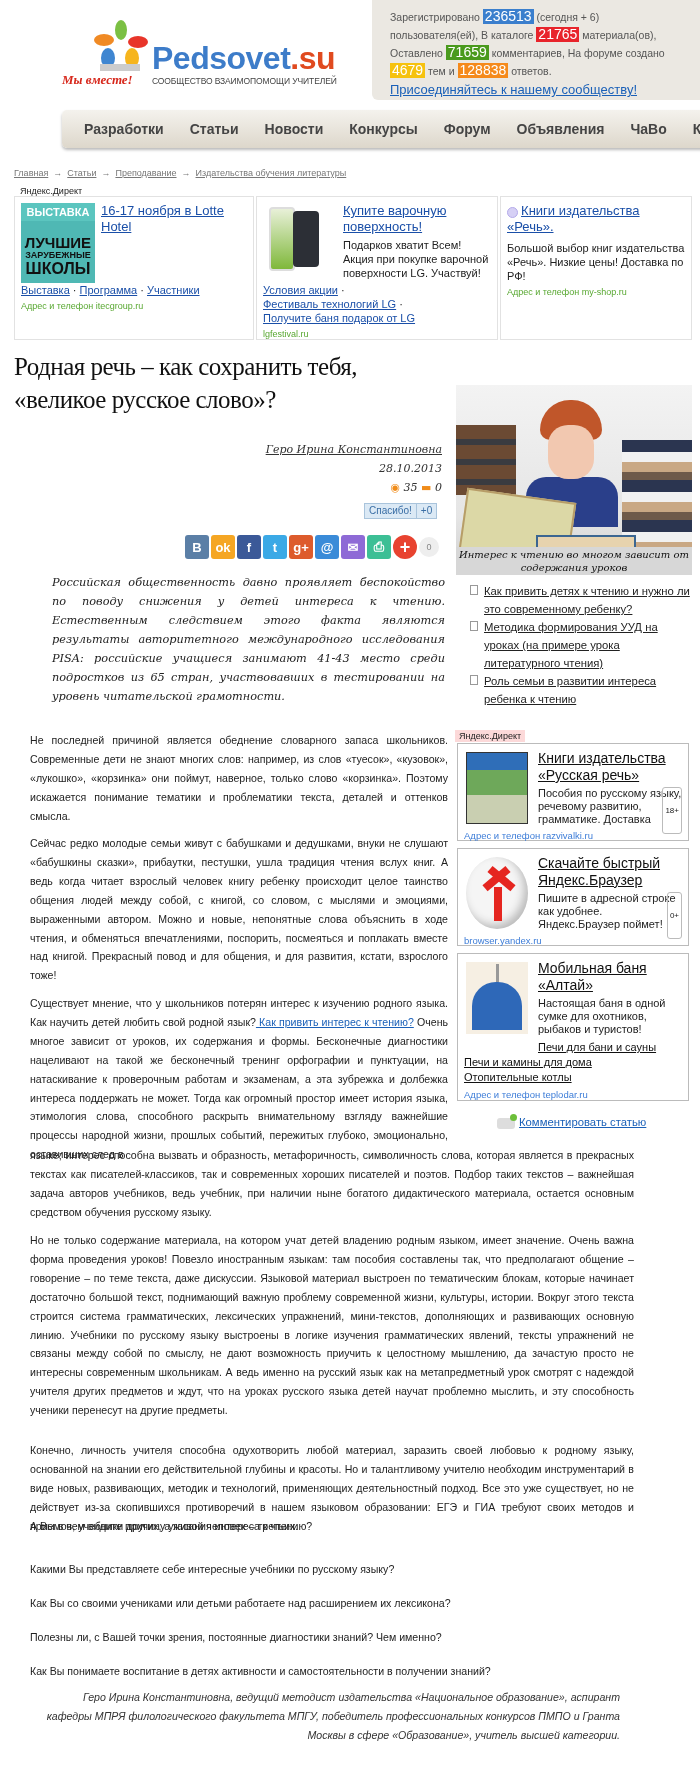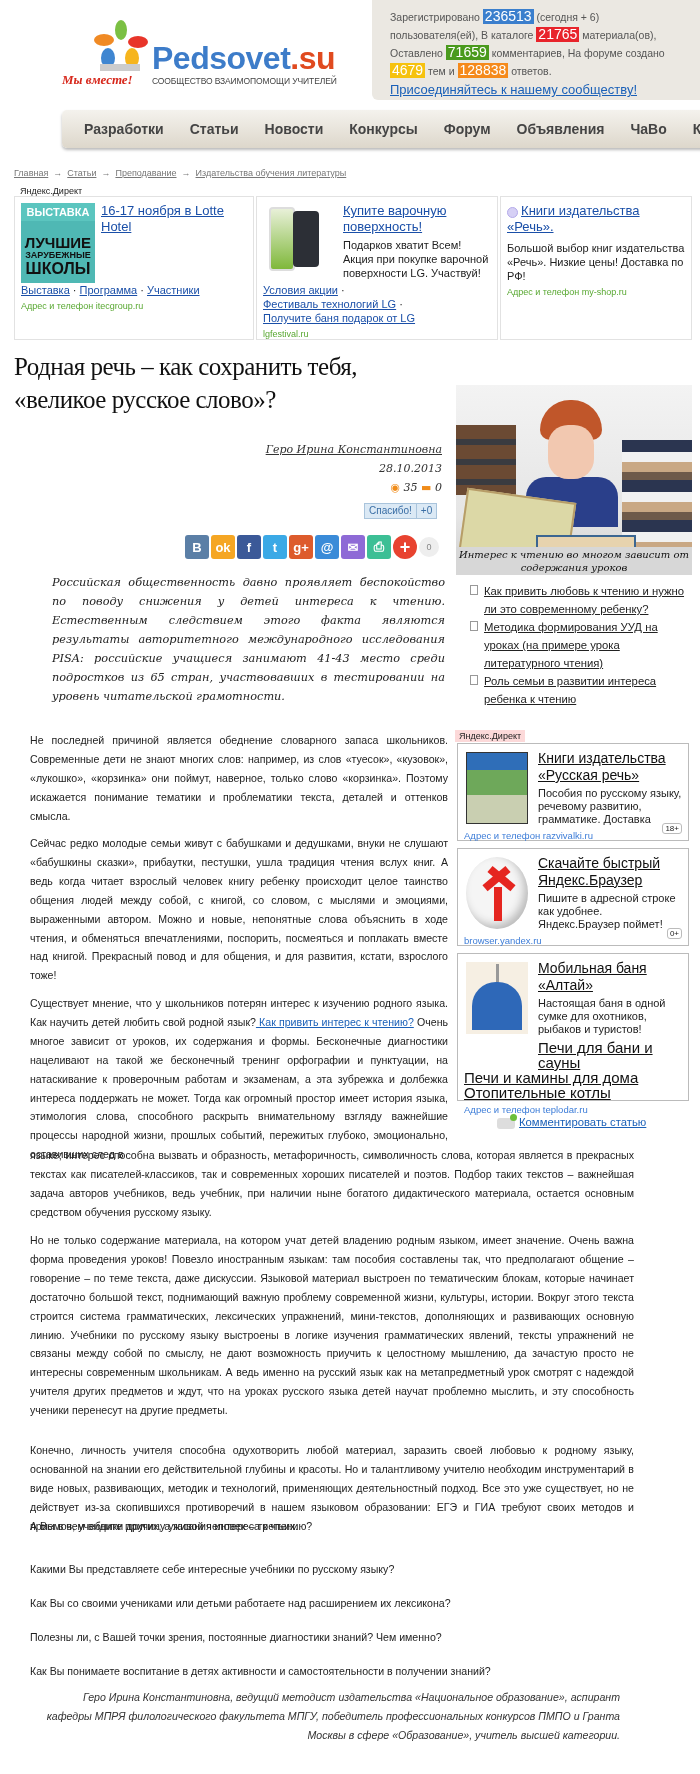--- a/index.html
+++ b/index.html
@@ -81,23 +81,23 @@
   .related { position: absolute; left: 470px; top: 582px; width: 225px; font-size: 11.3px; line-height: 18px; }
   .related li { list-style: none; padding-left: 14px; position: relative; }
   .related li .doc { position: absolute; left: 0; top: 3px; width: 8px; height: 10px; border: 1px solid #999; font-size: 0; }
   .related a { color: #222; }
 
   
   .rdirect-label { position: absolute; left: 455px; top: 730px; background: #fcd9d9; font-size: 9px; padding: 1px 4px; color: #222; }
   .rad { position: absolute; left: 457px; width: 232px; border: 1px solid #bbb; background: #fff; padding: 6px; font-size: 11px; }
   .rad .rt { font-size: 14px; color: #111; text-decoration: underline; line-height: 17px; display: block; margin-left: 74px; }
   .rad .rx { margin-left: 74px; line-height: 13px; margin-top: 3px; color: #222; }
-  .rad .rl { display: block; color: #111; text-decoration: underline; line-height: 15px; font-size: 15px; }
+  .rad .rl { display: block; color: #111; text-decoration: underline; line-height: 15px; font-size: 11px; }
   .rad .ru { color: #3d7dd8; font-size: 9.5px; margin-top: 4px; }
-  .rad .age { position: absolute; right: 6px; bottom: 6px; border: 1px solid #bbb; border-radius: 3px; font-size: 8px; padding: 0 2px; }
+  .rad .age { position: absolute; right: 6px; bottom: 6px; border: 1px solid #bbb; border-radius: 3px; font-size: 8px; padding: 18px 2px; }
   .rad .rimg { position: absolute; left: 8px; top: 8px; width: 62px; height: 72px; }
   .book-img { background: linear-gradient(#2f6eb8 0 25%, #6ea85a 25% 60%, #c9cfb1 60%); border: 1px solid #333; }
   .ybrowser { border-radius: 50%; background: #f5f5f5; box-shadow: inset -4px -4px 8px #bbb; }
   .ybrowser .y1 { position: absolute; left: 28px; top: 30px; width: 8px; height: 34px; background: #e52620; }
   .ybrowser .y2 { position: absolute; left: 6px; top: 12px; width: 8px; height: 30px; background: #e52620; transform: rotate(-50deg); transform-origin: top; left: 20px; }
   .ybrowser .y3 { position: absolute; left: 38px; top: 12px; width: 8px; height: 30px; background: #e52620; transform: rotate(50deg); transform-origin: top; }
   .tent { background: #f6efe3; }
   .tent .tb { position: absolute; left: 6px; top: 20px; width: 50px; height: 48px; background: #2e68b8; border-radius: 24px 24px 0 0; }
   .tent .tp { position: absolute; left: 30px; top: 2px; width: 3px; height: 18px; background: #999; }
 
@@ -228,21 +228,21 @@
     <div class="hair"></div>
     <div class="face"></div>
   <div class="book1"></div>
     <div class="book2"></div>
 </div>
 <div class="caption">Интерес к чтению во многом зависит от содержания уроков</div>
 
 <div class="lead">Российская общественность давно проявляет беспокойство по поводу снижения у детей интереса к чтению. Естественным следствием этого факта являются результаты авторитетного международного исследования PISA: российские учащиеся занимают 41-43 место среди подростков из 65 стран, участвовавших в тестировании на уровень читательской грамотности.</div>
 
 <ul class="related">
-  <li><span class="doc"></span><a href="#">Как привить любовь к чтению и нужно ли это современному ребенку?</a></li>
+  <li><span class="doc"></span><a href="#">Как привить детях к чтению и нужно ли это современному ребенку?</a></li>
   <li><span class="doc"></span><a href="#">Методика формирования УУД на уроках (на примере урока литературного чтения)</a></li>
   <li><span class="doc"></span><a href="#">Роль семьи в развитии интереса ребенка к чтению</a></li>
 </ul>
 
 <div class="rdirect-label">Яндекс.Директ</div>
 
 <div class="rad" style="top:743px;height:98px;">
   <div class="rimg book-img"></div>
   <a class="rt" href="#">Книги издательства «Русская речь»</a>
   <div class="rx">Пособия по русскому языку, речевому развитию, грамматике. Доставка</div>

